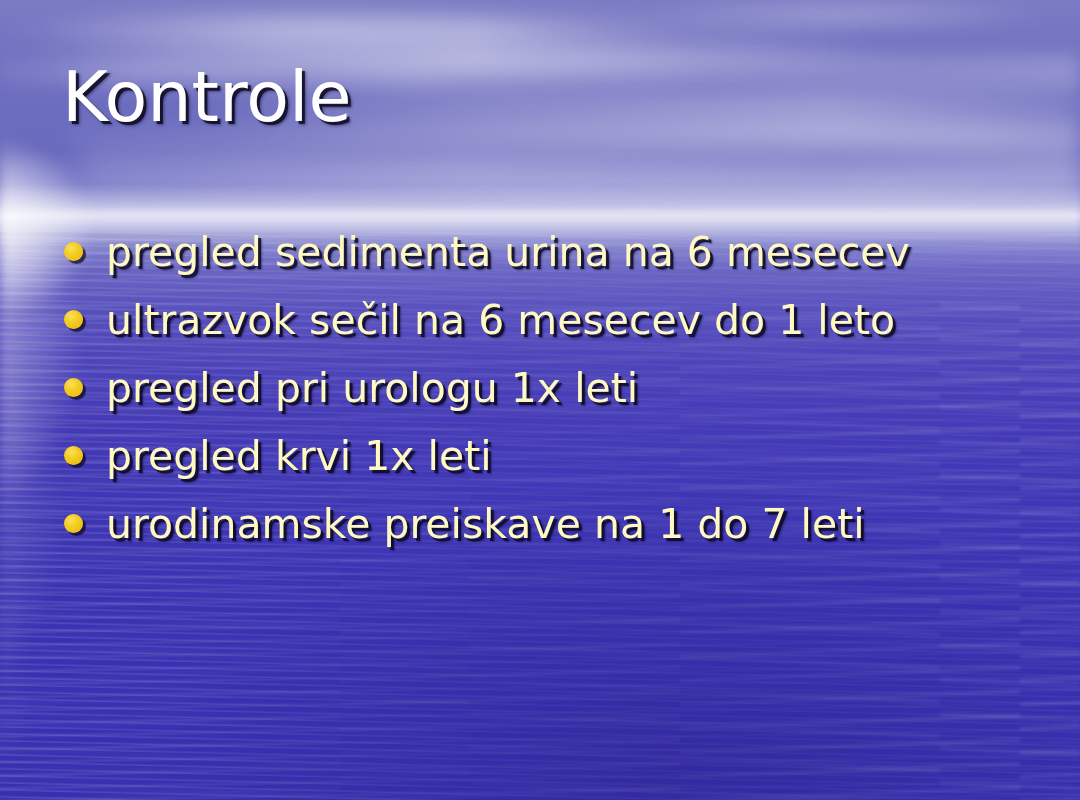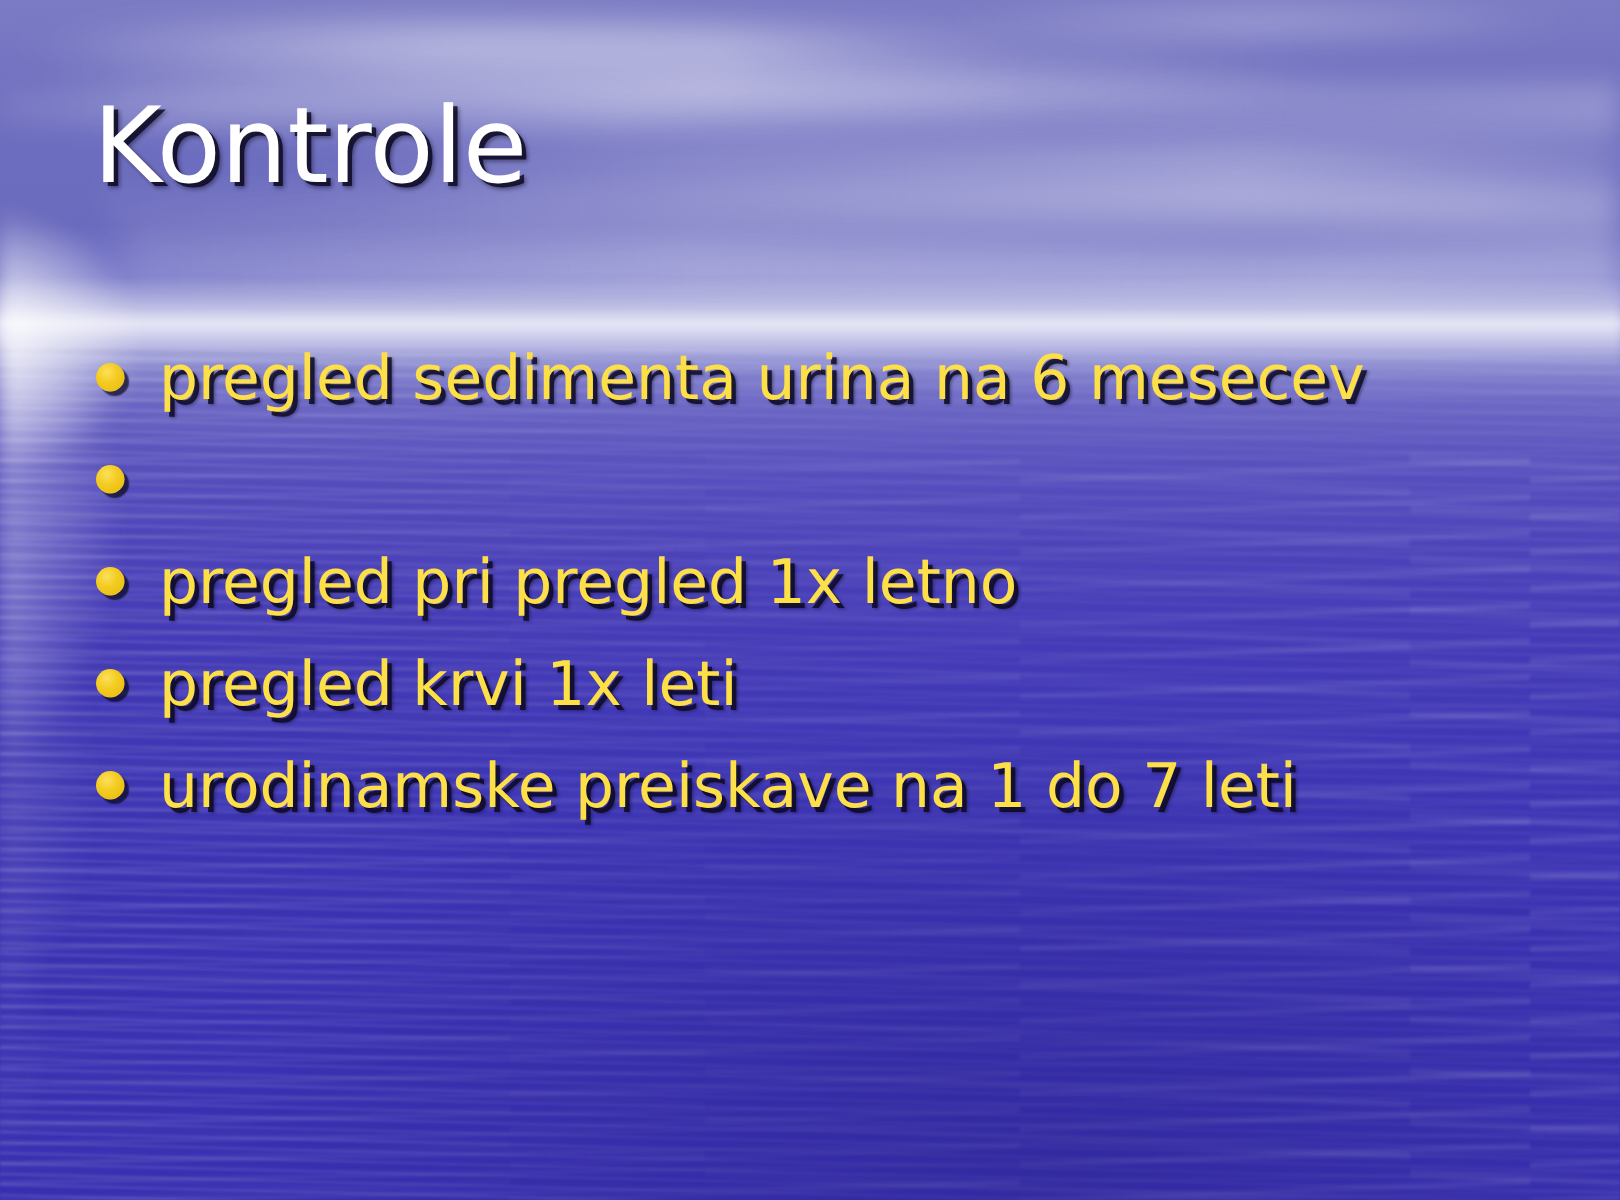--- a/index.html
+++ b/index.html
@@ -219,21 +219,21 @@
     border-radius: 50%;
     background: radial-gradient(circle at 38% 32%, #fbe05a 0%, #f3cb20 42%, #e8b90c 100%);
     box-shadow: 3px 3px 1px rgba(10,8,30,0.72);
   }
 
   .bullet-text {
     flex: 1 1 auto;
     font-size: 41px;
     line-height: 52px;
     font-weight: 400;
-    color: #fde047;
+    color: #fef9c3;
     white-space: nowrap;
     text-shadow:
        3px 3px 0 rgba(12,9,34,0.82),
        4px 4px 2px rgba(12,9,34,0.40);
   }
 </style>
 </head>
 <body>
 
 <div id="slide">
@@ -254,25 +254,26 @@
 
     <div class="bullet-list">
 
       <div class="bullet-item">
         <span class="bullet-marker"></span>
         <span class="bullet-text">pregled sedimenta urina na 6 mesecev</span>
       </div>
 
       <div class="bullet-item">
         <span class="bullet-marker"></span>
-      </div>
-
-      <div class="bullet-item">
-        <span class="bullet-marker"></span>
-        <span class="bullet-text">pregled pri pregled 1x letno</span>
+        <span class="bullet-text">ultrazvok sečil na 6 mesecev do 1 leto</span>
+      </div>
+
+      <div class="bullet-item">
+        <span class="bullet-marker"></span>
+        <span class="bullet-text">pregled pri urologu 1x leti</span>
       </div>
 
       <div class="bullet-item">
         <span class="bullet-marker"></span>
         <span class="bullet-text">pregled krvi 1x leti</span>
       </div>
 
       <div class="bullet-item">
         <span class="bullet-marker"></span>
         <span class="bullet-text">urodinamske preiskave na 1 do 7 leti</span>

